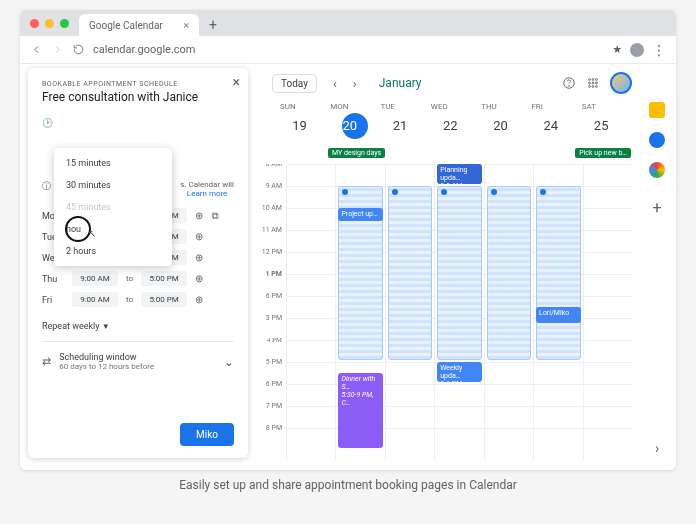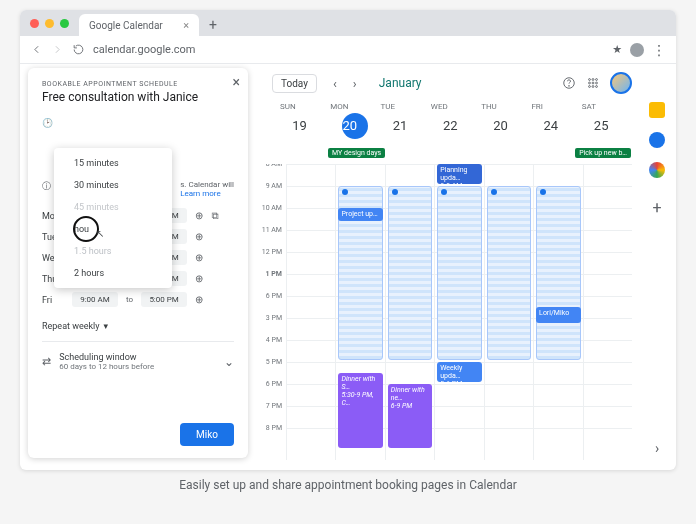--- a/index.html
+++ b/index.html
@@ -86,21 +86,21 @@
   .repeat-row { margin-top:14px; font-size:9px; color:#3c4043; display:flex; align-items:center; gap:4px; padding-bottom:10px; border-bottom:1px solid #e8eaed; }
   .swin-row { margin-top:10px; display:flex; align-items:center; gap:8px; }
   .swin-row .grow { flex:1; }
   .swin-row .lbl { font-size:9px; color:#3c4043; }
   .swin-row .sub { font-size:8px; color:#70757a; }
   .swin-row .chev { color:#5f6368; font-size:12px; }
 
   .next-btn { position:absolute; right:14px; bottom:12px; background:#1a73e8; color:#fff; border:none; border-radius:4px; padding:6px 16px; font-size:10px; cursor:pointer; }
 
   
-  .dropdown { position:absolute; left:26px; top:80px; width:118px; background:#fff; border-radius:4px; box-shadow:0 2px 10px rgba(0,0,0,.22); z-index:10; padding:4px 8px; }
+  .dropdown { position:absolute; left:26px; top:80px; width:118px; background:#fff; border-radius:4px; box-shadow:0 2px 10px rgba(0,0,0,.22); z-index:10; padding:4px 0; }
   .dropdown .opt { font-size:9px; color:#3c4043; padding:6px 12px; cursor:pointer; }
   .dropdown .opt.blur { color:#c3c6ca; }
   .dropdown .opt.ring { position:relative; }
   .ring-circ { position:absolute; left:24px; top:50%; transform:translate(-50%,-50%); width:26px; height:26px; border:2px solid #111; border-radius:50%; pointer-events:none; }
   .cursor { position:absolute; left:34px; top:50%; transform:translateY(-10%); font-size:10px; }
   .dropdown .opt.muted { color:#bdc1c6; }
 
   .caption { text-align:center; font-size:12px; color:#5f6368; margin-top:8px; }
 </style>
 </head>
@@ -212,21 +212,21 @@
     <div class="grid">
       <div class="hour-col" id="hour-col">
           <div class="hour-lbl" style="top: 0px;">8 AM</div>
           <div class="hour-lbl" style="top: 22px;">9 AM</div>
           <div class="hour-lbl" style="top: 44px;">10 AM</div>
           <div class="hour-lbl" style="top: 66px;">11 AM</div>
           <div class="hour-lbl" style="top: 88px;">12 PM</div>
           <div class="hour-lbl" style="top: 110px; font-weight: bold;">1 PM</div>
           <div class="hour-lbl" style="top: 132px;">6 PM</div>
           <div class="hour-lbl" style="top: 154px;">3 PM</div>
-          <div class="hour-lbl" style="top: 176px;">4 PM</div>
+          <div class="hour-lbl" style="top: 176px; font-family: Liberation Serif, serif;">4 PM</div>
           <div class="hour-lbl" style="top: 198px;">5 PM</div>
           <div class="hour-lbl" style="top: 220px;">6 PM</div>
           <div class="hour-lbl" style="top: 242px;">7 PM</div>
           <div class="hour-lbl" style="top: 264px;">8 PM</div>
         </div>
       <div class="days-grid" id="days-grid">
           <div class="day-col">
             <div class="hline" style="top: 0px;"></div>
             <div class="hline" style="top: 22px;"></div>
             <div class="hline" style="top: 44px;"></div>
@@ -267,21 +267,20 @@
             <div class="hline" style="top: 88px;"></div>
             <div class="hline" style="top: 110px;"></div>
             <div class="hline" style="top: 132px;"></div>
             <div class="hline" style="top: 154px;"></div>
             <div class="hline" style="top: 176px;"></div>
             <div class="hline" style="top: 198px;"></div>
             <div class="hline" style="top: 220px;"></div>
             <div class="hline" style="top: 242px;"></div>
             <div class="hline" style="top: 264px;"></div>
             <div class="evt striped" style="top: 22px; height: 174px;"><span class="dot-i"></span></div>
-            <div class="evt green" style="top: 220px; height: 64px;">Dinner with ne…<br>6-9 PM</div>
           </div>
           <div class="day-col">
             <div class="hline" style="top: 0px;"></div>
             <div class="hline" style="top: 22px;"></div>
             <div class="hline" style="top: 44px;"></div>
             <div class="hline" style="top: 66px;"></div>
             <div class="hline" style="top: 88px;"></div>
             <div class="hline" style="top: 110px;"></div>
             <div class="hline" style="top: 132px;"></div>
             <div class="hline" style="top: 154px;"></div>
@@ -357,21 +356,21 @@
       <span class="close">×</span>
       <div class="kicker">Bookable Appointment Schedule</div>
       <div class="title">Free consultation with Janice</div>
 
       <div class="field-row">
         <span class="ic">🕑</span>
       </div>
 
       <div class="field-row" style="margin-top:52px;align-items:flex-start">
         <span class="ic">ⓘ</span>
-        <span class="subtle" style="margin-left:auto;text-align:left">
+        <span class="subtle" style="margin-left:auto;text-align:center">
           <span>s. Calendar will</span><br>
           <a>Learn more</a>
         </span>
       </div>
 
       <div class="sched-table" id="sched-table">
           <div class="sched-row">
             <span class="day">Mon</span>
     <span class="time-box">9:00 AM</span>
     <span class="to">to</span>
@@ -423,21 +422,20 @@
         <span class="chev">⌄</span>
       </div>
 
       <button class="next-btn">Miko</button>
 
       <div class="dropdown" id="dropdown">
           <div class="opt">15 minutes</div>
           <div class="opt">30 minutes</div>
           <div class="opt blur">45 minutes</div>
           <div class="opt ring">hou<div class="ring-circ"></div><span class="cursor">↖</span></div>
-          <div class="opt muted">1.5 hours</div>
           <div class="opt">2 hours</div>
         </div>
     </div>
 
   </div>
 </div>
 
 <div class="caption">Easily set up and share appointment booking pages in Calendar</div>
 
 </body></html>

